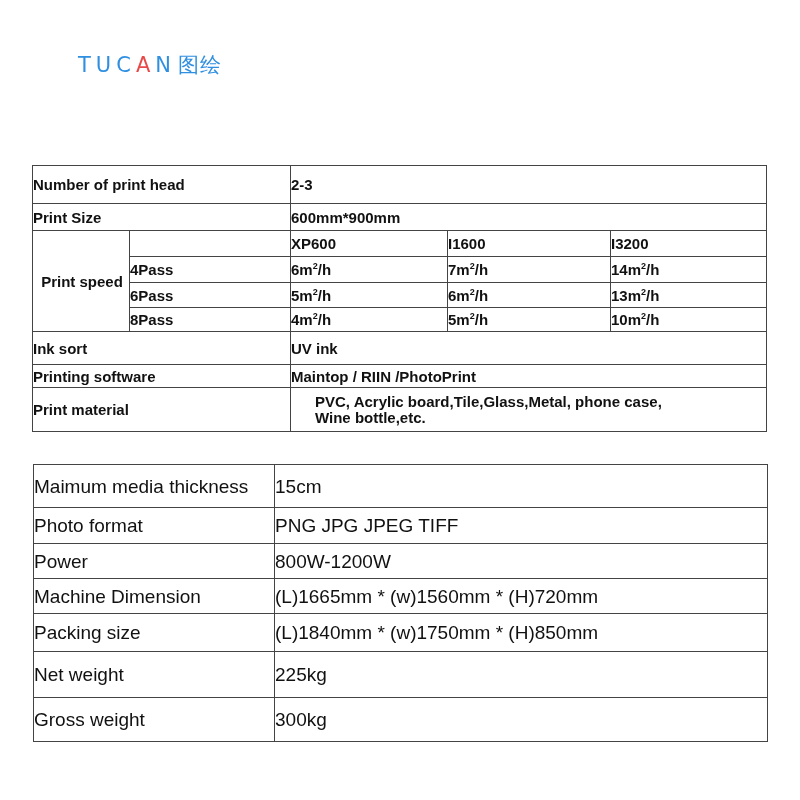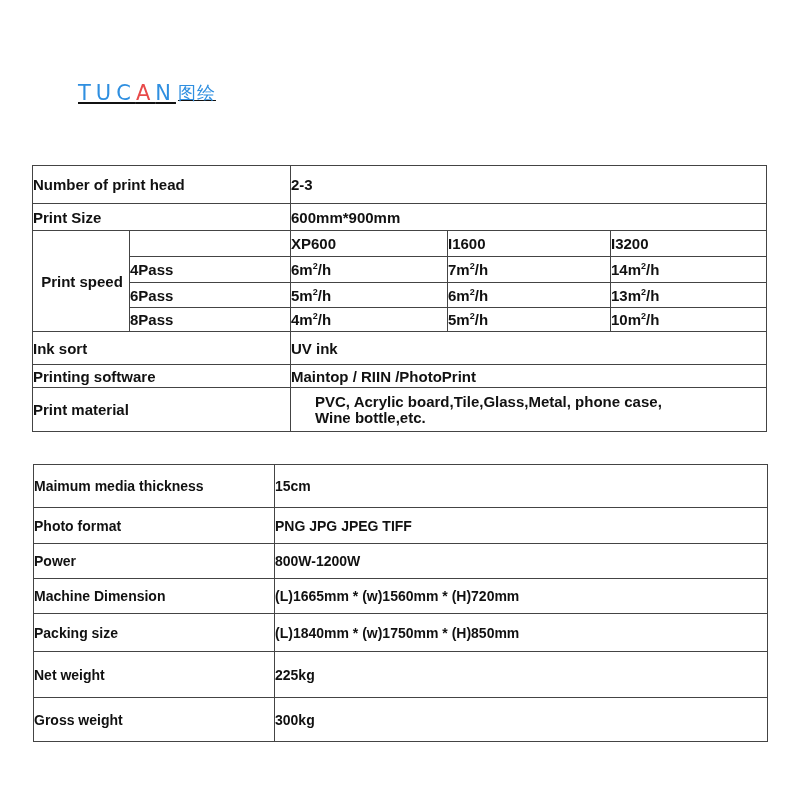--- a/index.html
+++ b/index.html
@@ -1,28 +1,28 @@
 <!DOCTYPE html>
 <html><head>
 <meta charset="utf-8">
 <style>
   html, body { margin: 0; padding: 0; background: #ffffff; }
   body { width: 800px; height: 800px; position: relative; overflow: hidden;
          font-family: "Liberation Sans", sans-serif; color: #111; }
-  .logo { position: absolute; left: 78px; top: 78px; height: 30px; display: flex; align-items: center; text-decoration: underline; }
+  .logo { position: absolute; left: 78px; top: 50px; height: 30px; display: flex; align-items: center; }
   .logo-word { font-family: "DejaVu Sans", sans-serif; font-size: 21px; letter-spacing: 5px; color: #2f8fe0; font-weight: normal; }
   .logo-a { color: #e84a4a; }
-  .logo-cn { font-size: 18px; color: #2f8fe0; margin-left: 2px; letter-spacing: 1px; }
+  .logo-cn { font-size: 21px; color: #2f8fe0; margin-left: 2px; letter-spacing: 1px; }
 
   table { position: absolute; border-collapse: collapse; table-layout: fixed; }
   td { border: 1px solid #444; text-align: left; vertical-align: middle; padding: 0;
        font-weight: bold; font-size: 15px; line-height: 1.0; }
   #t1 { left: 32px; top: 165px; width: 734px; }
   #t2 { left: 33px; top: 464px; width: 734px; }
-  #t2 td { font-weight: bold; font-size: 14px; }
+  #t2 td { font-weight: normal; font-size: 19px; }
   sup { font-size: 9px; vertical-align: 6px; }
   .left-text { text-align: center; padding-left: 2px; }
   .material { text-align: left; padding-left: 24px; line-height: 16px; }
 </style>
 </head>
 <body>
 
 <div class="logo">
   <span class="logo-word"><span>TUC</span><span class="logo-a">A</span><span>N</span></span>
   <span class="logo-cn">图绘</span>

